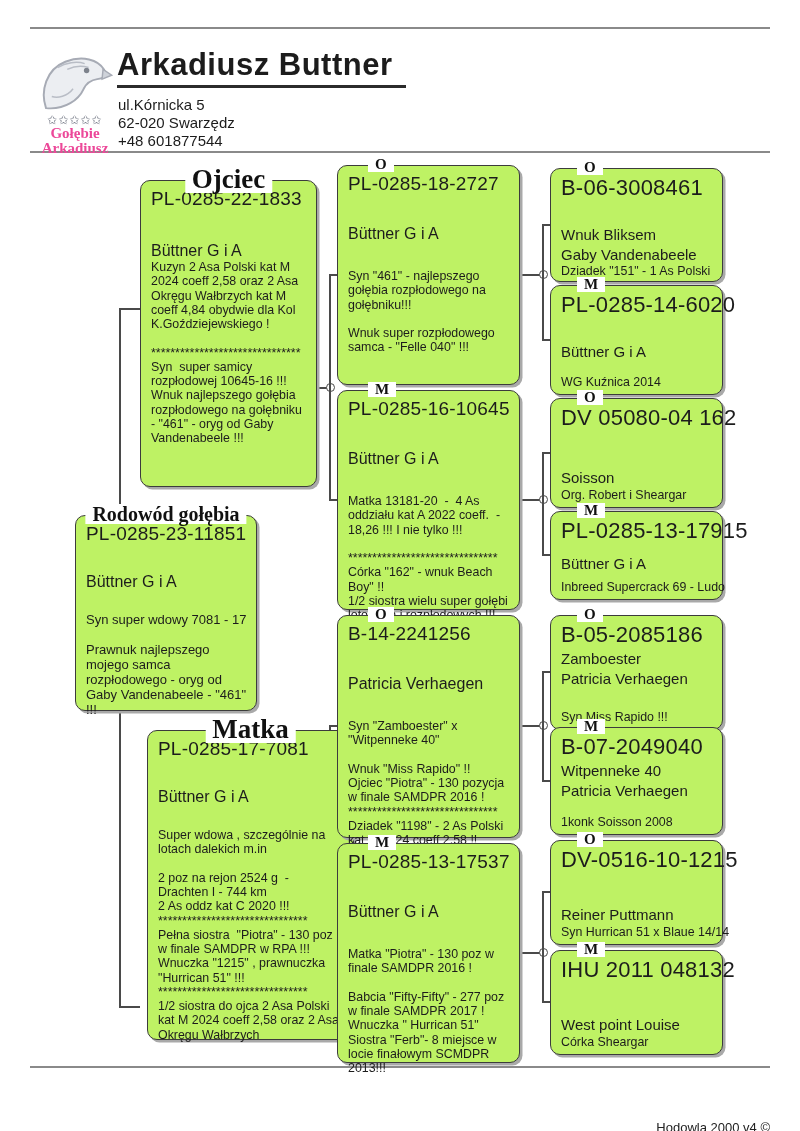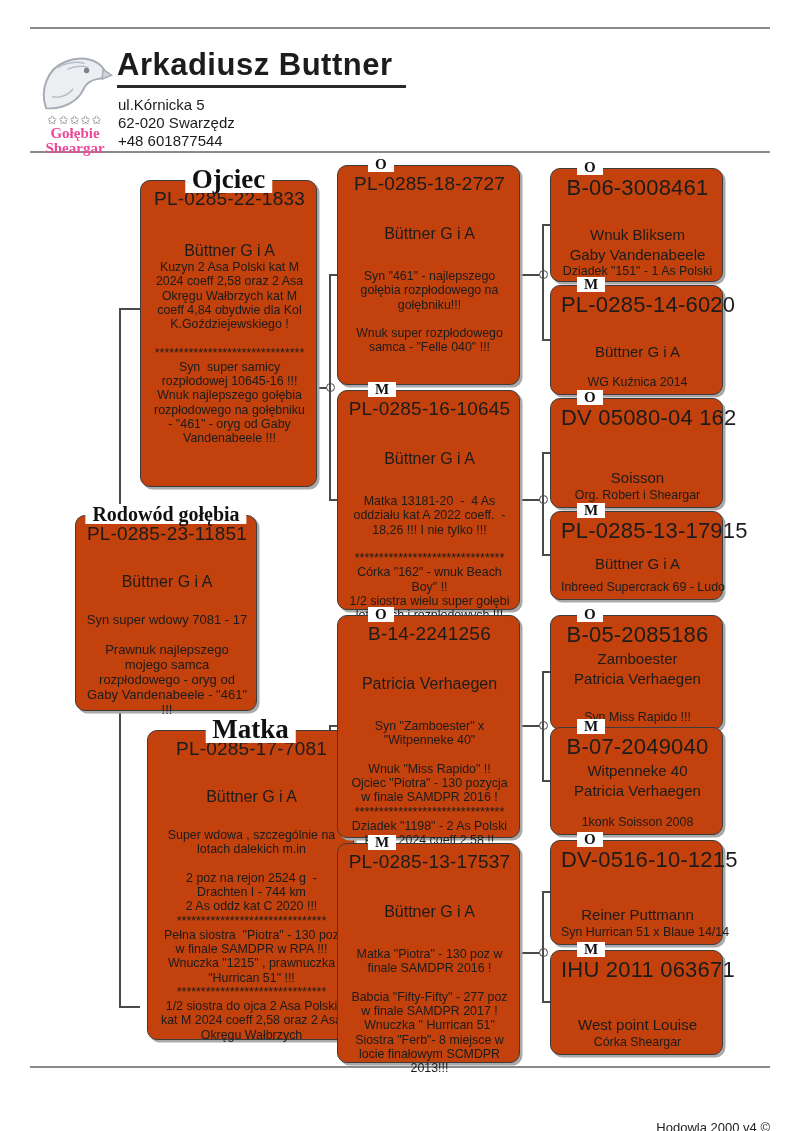--- a/index.html
+++ b/index.html
@@ -9,22 +9,22 @@
   .rule { position:absolute; background:#8a8a8a; height:2px; }
 
   
   #owner-name { position:absolute; left:117px; top:48px; font-size:31px; font-weight:bold; letter-spacing:0.5px; border-bottom:3px solid #2b2b2b; padding:0 14px 3px 0; line-height:1.1; }
   #address { position:absolute; left:118px; top:96px; font-size:15px; line-height:18px; }
   #logo { position:absolute; left:34px; top:54px; width:82px; text-align:center; }
   #logo .stars { font-size:12px; letter-spacing:1px; color:#6e7380; line-height:1; margin-top:-2px; }
   #logo .logotext { font-family:"Liberation Serif", serif; font-weight:bold; font-size:15px; color:#ec4899; line-height:15px; }
 
   
-  .pbox { position:absolute; background:#c2410c; border:1.5px solid #3c3c3c; border-radius:10px;
-          box-shadow:2.5px 2.5px 0 #a9a9a9; box-sizing:border-box; padding:7px 8px 6px 10px;text-align:center; }
+  .pbox { position:absolute; background:#bef264; border:1.5px solid #3c3c3c; border-radius:10px;
+          box-shadow:2.5px 2.5px 0 #a9a9a9; box-sizing:border-box; padding:7px 8px 6px 10px; }
   .blabel { position:absolute; background:#fff; font-family:"Liberation Serif", serif; font-weight:bold;
             padding:0 7px; line-height:1; white-space:nowrap; color:#111; }
   .blabel.big   { font-size:27px; top:-15px; left:50%; transform:translateX(-50%); }
   .blabel.mid   { font-size:20px; top:-12px; left:50%; transform:translateX(-50%); }
   .blabel.small { font-size:15px; top:-9px; }
   .blabel.sm-mid   { left:30px; }
   .blabel.sm-right { left:26px; }
 
   .ring  { font-size:19px; letter-spacing:0.2px; white-space:nowrap; }
   .owner { font-size:16px; margin-top:32px; }
@@ -65,21 +65,21 @@
     <span>
       <svg width="76" height="58" viewBox="0 0 76 60">
         <path d="M8,56 C2,38 8,16 28,8 C46,1 62,6 68,16 C71,21 69,25 61,26 C54,27 50,30 47,36 C42,47 28,58 8,56 Z" fill="#eceef2" stroke="#a7abb5" stroke-width="2"></path>
         <path d="M67,16 L76,22 L66,26 Z" fill="#cfd3da" stroke="#a7abb5" stroke-width="1.5"></path>
         <circle cx="50" cy="17" r="2.8" fill="#7d828c"></circle>
         <path d="M14,44 C20,46 30,44 36,36 M20,14 C28,9 40,7 48,10 M30,16 C38,12 46,12 52,14" fill="none" stroke="#b9bdc6" stroke-width="1.5"></path>
       </svg>
     </span>
     <div class="stars">✩✩✩✩✩</div>
     <div class="logotext">Gołębie</div>
-    <div class="logotext">Sheargar</div>
+    <div class="logotext">Arkadiusz</div>
   </div>
   <div id="owner-name">Arkadiusz Buttner</div>
   <div id="address">
     <div>ul.Kórnicka 5</div>
     <div>62-020 Swarzędz</div>
     <div>+48 601877544</div>
   </div>
 
   <div class="vl" style="left:119px; top:308px; height:207px;"></div>
   <div class="hl" style="left:119px; top:308px; width:21px;"></div>
@@ -250,19 +250,19 @@
 
   <div class="pbox g3 low" style="left:550px; top:840px; width:173px; height:105px;">
     <span class="blabel small sm-right">O</span>
     <div class="ring">DV-0516-10-1215</div>
     <div class="name3">Reiner Puttmann</div>
     <div class="note3">Syn Hurrican 51 x Blaue 14/14</div>
   </div>
 
   <div class="pbox g3 low" style="left:550px; top:950px; width:173px; height:105px;">
     <span class="blabel small sm-right">M</span>
-    <div class="ring">IHU 2011 063671</div>
+    <div class="ring">IHU 2011 048132</div>
     <div class="name3">West point Louise</div>
     <div class="note3">Córka  Sheargar</div>
   </div>
 
   <div id="footer-text">Hodowla 2000 v4 ©</div>
 </div>
 
 </body></html>

